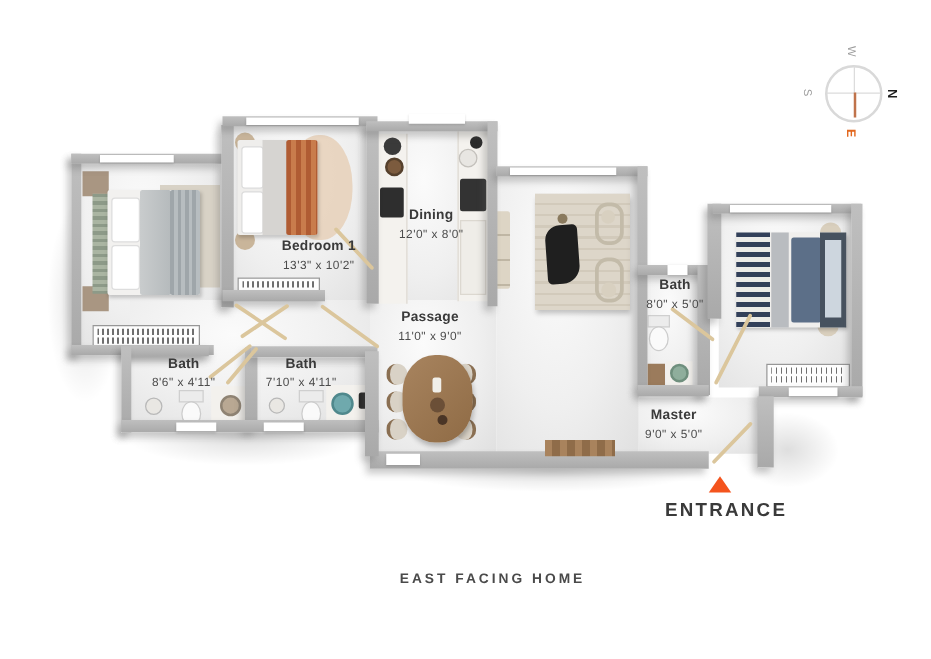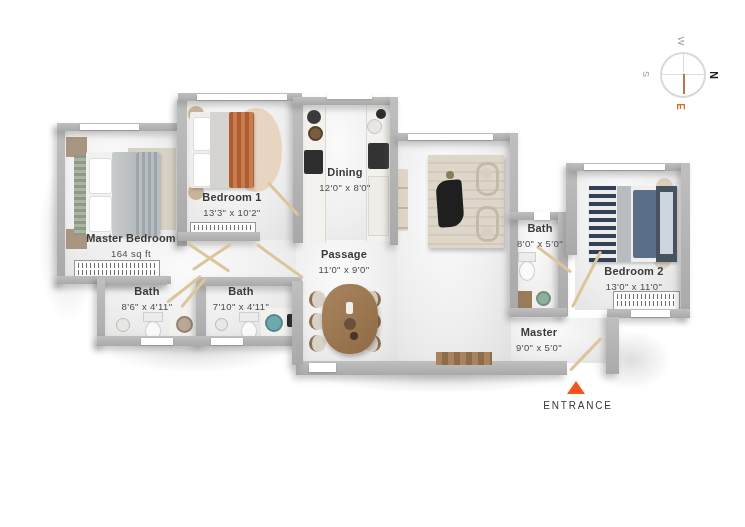--- a/index.html
+++ b/index.html
@@ -19,21 +19,21 @@
   .wrd .ticks{height:5px;margin:2px 3px 0 3px;
        background:repeating-linear-gradient(90deg,#6e6e6e 0 1px,transparent 1px 4px);}
   .circle{border-radius:50%;}
   
   .rlabel{position:absolute;transform:translateX(-50%);text-align:center;z-index:10;white-space:nowrap;}
   .rname{font-size:11px;font-weight:700;color:#3a3a3a;letter-spacing:.2px;}
   .rdim{font-size:9.5px;font-weight:400;color:#4c4c4c;letter-spacing:.4px;margin-top:4px;}
   .shadowblob{position:absolute;z-index:0;background:radial-gradient(closest-side,rgba(0,0,0,.13),transparent 75%);}
   .caption{position:absolute;z-index:10;font-size:11px;font-weight:700;letter-spacing:2.4px;
            color:#4a4a4a;text-align:center;}
-  .entrance-label{position:absolute;z-index:10;font-size:10px;font-weight:400;
+  .entrance-label{position:absolute;z-index:10;font-size:15px;font-weight:700;
            letter-spacing:1.8px;color:#3a3a3a;text-align:center;}
   .tri{position:absolute;width:0;height:0;border-left:9px solid transparent;
        border-right:9px solid transparent;z-index:10;}
   
   #compass{position:absolute;left:645px;top:35px;width:78px;height:80px;z-index:10;}
   #compass .ring{position:absolute;left:15px;top:17px;width:42px;height:42px;
       border:2px solid #d9d9d9;border-radius:50%;}
   #compass .hline{position:absolute;left:16px;top:38.5px;width:44px;height:1.5px;background:#dcdcdc;}
   #compass .vtop{position:absolute;left:37.5px;top:18px;width:1.5px;height:21px;background:#dcdcdc;}
   #compass .vbot{position:absolute;left:37.5px;top:39px;width:2px;height:20px;background:#c0734b;}
@@ -194,25 +194,21 @@
   <div class="swing" style="left:188px;top:242px;width:50px;transform:rotate(34deg);"></div>
   <div class="swing" style="left:231px;top:243px;width:46px;transform:rotate(146deg);"></div>
   <div class="swing" style="left:167px;top:301px;width:43px;transform:rotate(-38deg);"></div>
   <div class="swing" style="left:206px;top:277px;width:38px;transform:rotate(130deg);"></div>
   <div class="swing" style="left:257px;top:243px;width:57px;transform:rotate(36deg);"></div>
   <div class="swing" style="left:268px;top:181px;width:45px;transform:rotate(47deg);"></div>
   <div class="swing" style="left:537px;top:245px;width:43px;transform:rotate(37deg);"></div>
   <div class="swing" style="left:572px;top:306px;width:63px;transform:rotate(-63deg);"></div>
   <div class="swing" style="left:570px;top:369px;width:45px;transform:rotate(-46deg);"></div>
 
-  <div class="rlabel" style="left:131px;top:232px;">
-    <div class="rname">Master Bedroom</div>
-    <div class="rdim">164 sq ft</div>
-  </div>
-  <div class="rlabel" style="left:232px;top:191px;">
+  <div class="rlabel" style="left:255px;top:191px;">
     <div class="rname">Bedroom 1</div>
     <div class="rdim">13'3" x 10'2"</div>
   </div>
   <div class="rlabel" style="left:345px;top:166px;">
     <div class="rname">Dining</div>
     <div class="rdim">12'0" x 8'0"</div>
   </div>
   <div class="rlabel" style="left:344px;top:248px;">
     <div class="rname">Passage</div>
     <div class="rdim">11'0" x 9'0"</div>
@@ -221,38 +217,35 @@
     <div class="rname">Bath</div>
     <div class="rdim">8'6" x 4'11"</div>
   </div>
   <div class="rlabel" style="left:241px;top:285px;">
     <div class="rname">Bath</div>
     <div class="rdim">7'10" x 4'11"</div>
   </div>
   <div class="rlabel" style="left:540px;top:222px;">
     <div class="rname">Bath</div>
     <div class="rdim">8'0" x 5'0"</div>
-  </div>
-  <div class="rlabel" style="left:634px;top:265px;">
-    <div class="rname">Bedroom 2</div>
-    <div class="rdim">13'0" x 11'0"</div>
   </div>
   <div class="rlabel" style="left:539px;top:326px;">
     <div class="rname">Master</div>
     <div class="rdim">9'0" x 5'0"</div>
   </div>
 
   <div class="tri" style="left:567px;top:381px;border-bottom:13px solid #F4541D;"></div>
   <div class="entrance-label" style="left:532px;top:400px;width:92px;">ENTRANCE</div>
 
   <div id="compass">
     <div class="ring"></div>
     <div class="hline"></div>
     <div class="vtop"></div>
     <div class="vbot"></div>
     <span class="cl" style="left:32px;top:1px;">W</span>
     <span class="cl" style="left:-2px;top:34px;">S</span>
     <span class="cl n" style="left:65px;top:34px;">N</span>
     <span class="cl e" style="left:32px;top:66px;">E</span>
   </div>
 
+  <div class="caption" style="left:244px;top:457px;width:300px;">EAST FACING HOME</div>
 
 </div>
 
 </body></html>

